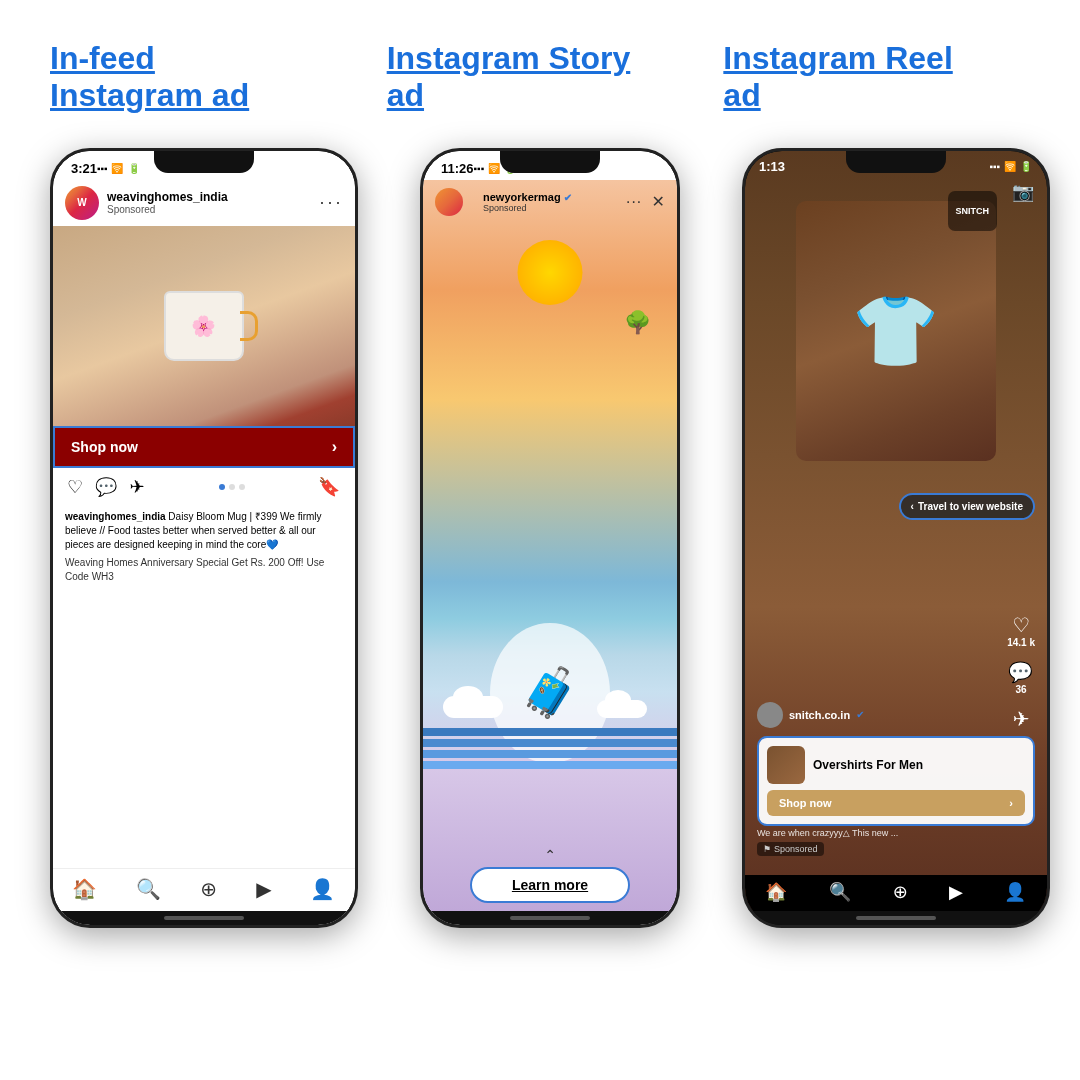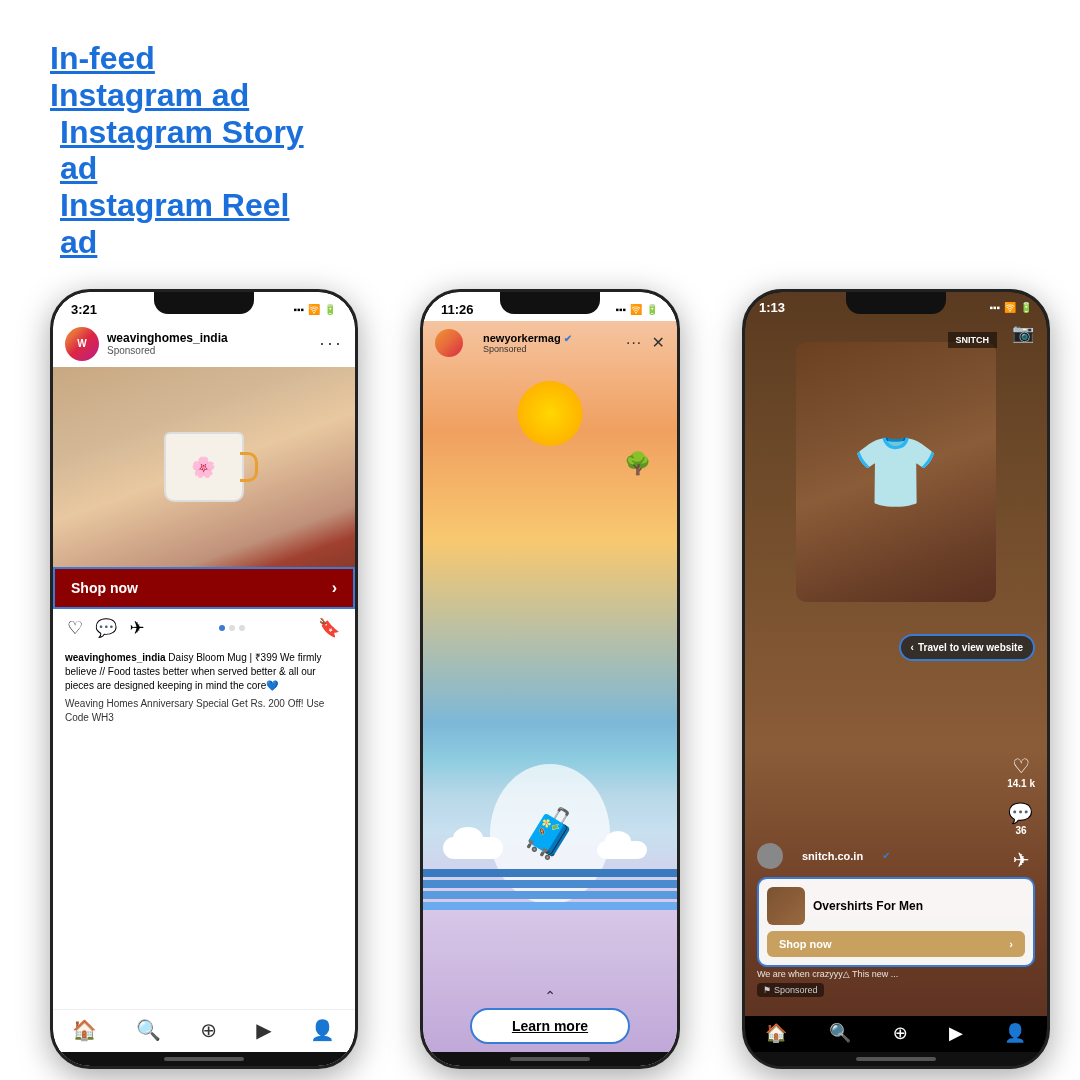--- a/index.html
+++ b/index.html
@@ -13,23 +13,22 @@
     .page-container {
       width: 1080px;
       height: 1080px;
       padding: 40px 30px 30px 50px;
       display: flex;
       flex-direction: column;
       gap: 10px;
     }
     .labels-row {
       display: flex;
-      flex-direction: column;
       gap: 0;
-      margin-bottom: 18px;
+      margin-bottom: 24px;
     }
     .label-cell {
       flex: 1;
       padding: 0 10px;
     }
     .label-cell:first-child { padding-left: 0; }
     .label-title {
       font-size: 32px;
       font-weight: 700;
       color: #1a6fdb;
@@ -75,21 +74,21 @@
       background: #fff;
       flex: 1;
       display: flex;
       flex-direction: column;
       margin: 0;
       border-radius: 37px;
       overflow: hidden;
     }
     .phone-status-bar {
       display: flex;
-      justify-content: space-between;
+      justify-content: flex-start;
       align-items: center;
       padding: 10px 18px 4px 18px;
       font-size: 12px;
       font-weight: 700;
       background: #fff;
       min-height: 28px;
       z-index: 5;
     }
     .status-time { font-size: 13px; font-weight: 700; }
     .status-icons { display: flex; gap: 4px; align-items: center; font-size: 10px; }
@@ -361,22 +360,22 @@
     }
 
     .reel-label-badge {
       position: absolute;
       top: 40px;
       right: 50px;
       background: rgba(0,0,0,0.5);
       color: #fff;
       font-size: 9px;
       font-weight: 700;
-      padding: 3px 8px;
-      border-radius: 0;
+      padding: 15px 8px;
+      border-radius: 7px;
       z-index: 6;
     }
 
     .reel-right-actions {
       position: absolute;
       right: 12px;
       bottom: 180px;
       display: flex;
       flex-direction: column;
       align-items: center;
@@ -390,21 +389,21 @@
     .reel-bottom-area {
       position: absolute;
       bottom: 55px;
       left: 0; right: 0;
       padding: 0 12px;
       z-index: 5;
     }
     .reel-user-row {
       display: flex;
       align-items: center;
-      gap: 19px;
+      gap: 6px;
       margin-bottom: 8px;
     }
     .reel-avatar {
       width: 26px; height: 26px;
       background: #888;
       border-radius: 50%;
       flex-shrink: 0;
     }
     .reel-username { font-size: 11px; font-weight: 700; color: #fff; }
     .reel-verified { font-size: 10px; color: #3a7bd5; }

